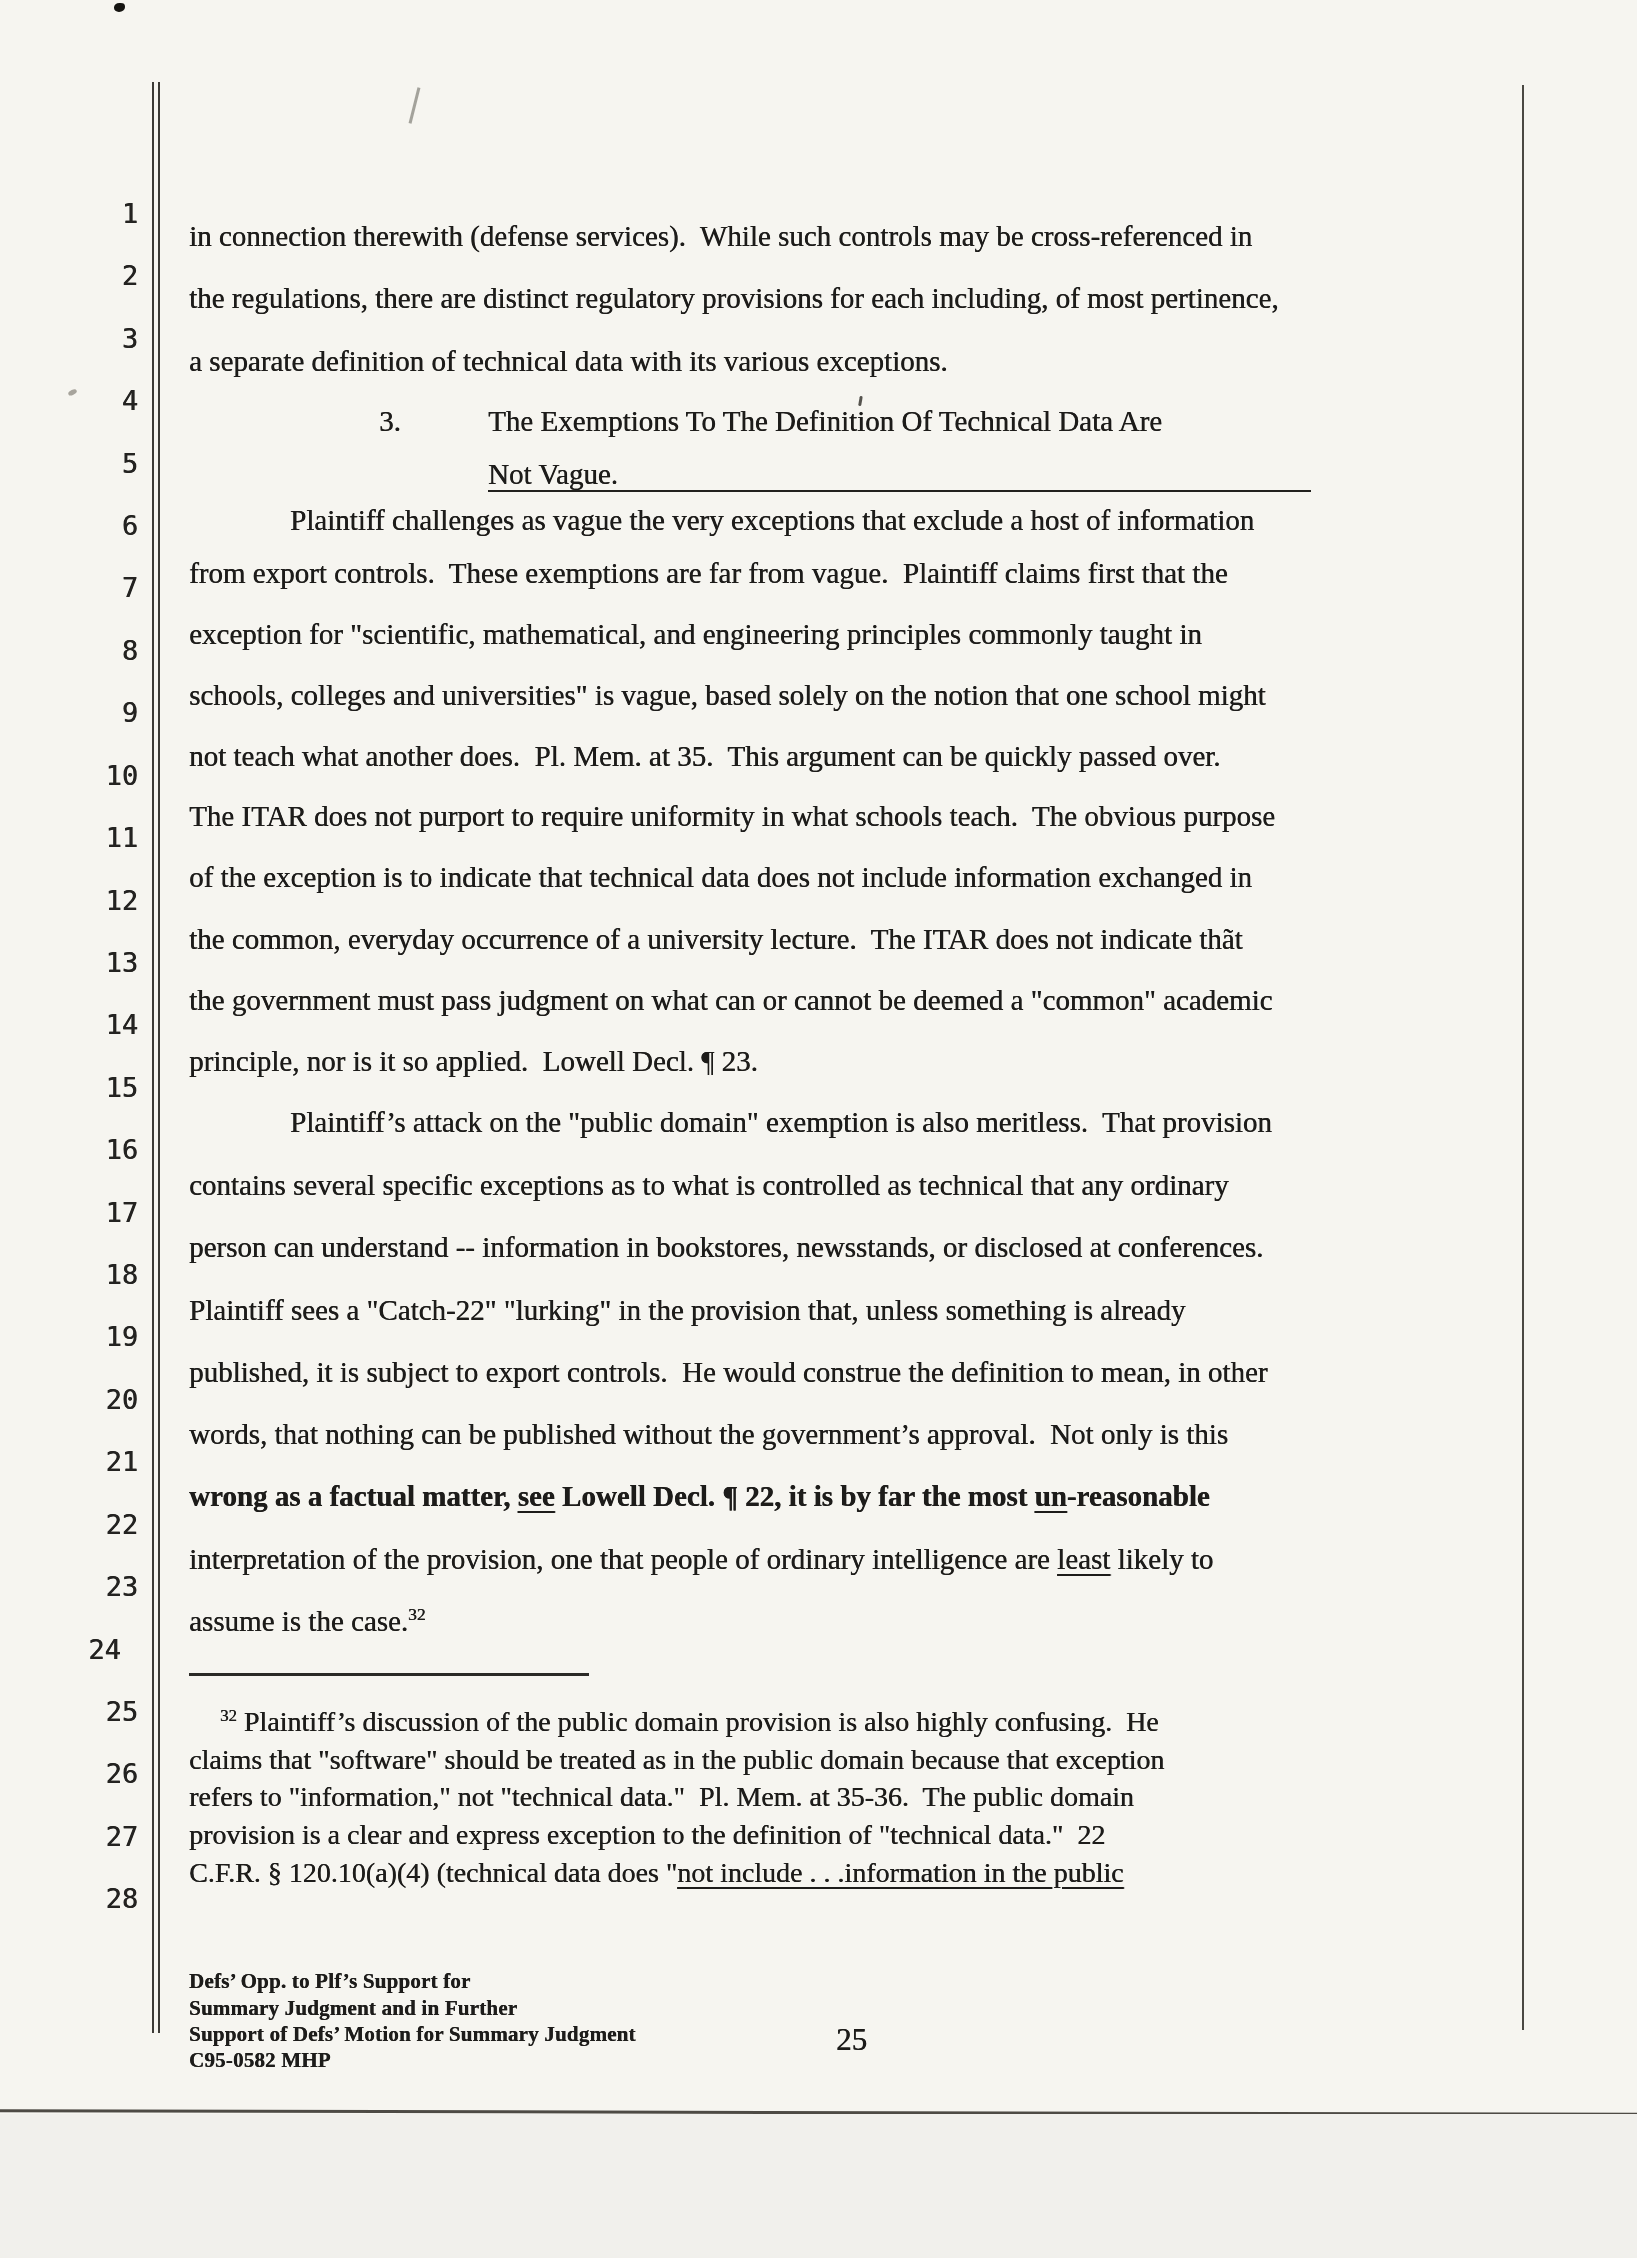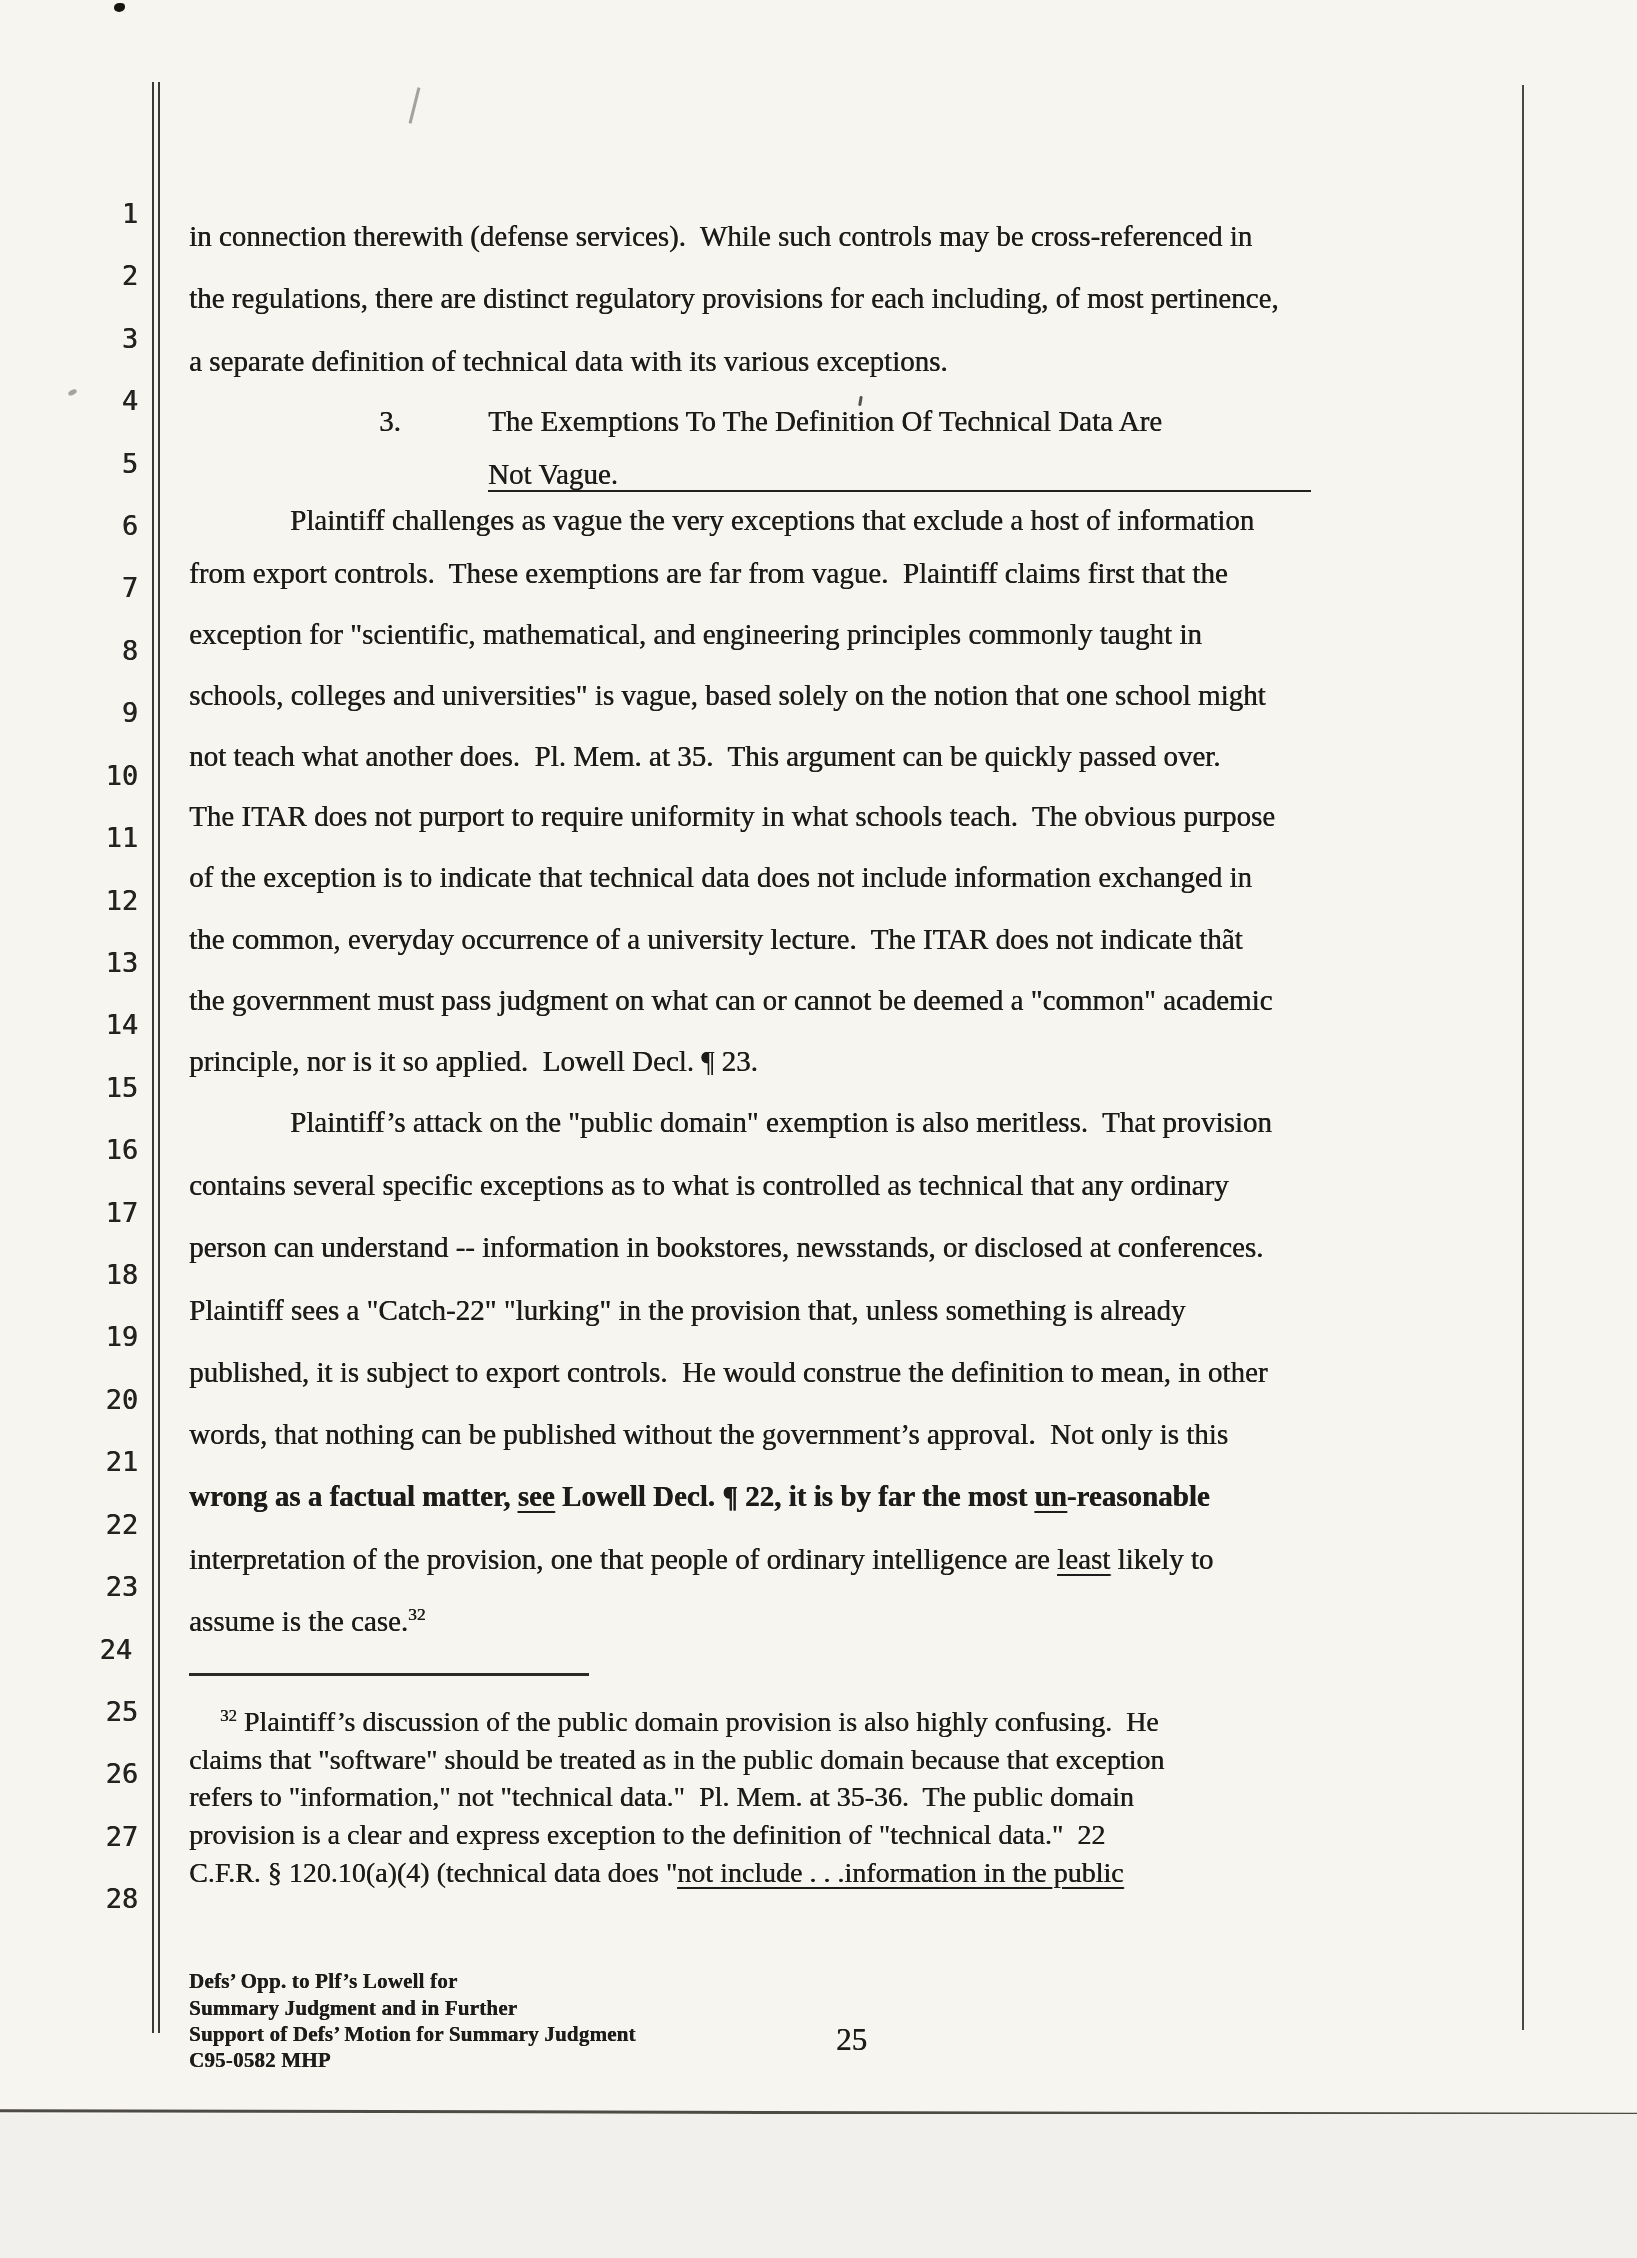--- a/index.html
+++ b/index.html
@@ -63,21 +63,21 @@
       <div class="tline num" style="left: 57px; top: 1010px;"><span>14</span></div>
       <div class="tline num" style="left: 57px; top: 1073px;"><span>15</span></div>
       <div class="tline num" style="left: 57px; top: 1135px;"><span>16</span></div>
       <div class="tline num" style="left: 57px; top: 1198px;"><span>17</span></div>
       <div class="tline num" style="left: 57px; top: 1260px;"><span>18</span></div>
       <div class="tline num" style="left: 57px; top: 1322px;"><span>19</span></div>
       <div class="tline num" style="left: 57px; top: 1385px;"><span>20</span></div>
       <div class="tline num" style="left: 57px; top: 1447px;"><span>21</span></div>
       <div class="tline num" style="left: 57px; top: 1510px;"><span>22</span></div>
       <div class="tline num" style="left: 57px; top: 1572px;"><span>23</span></div>
-      <div class="tline num" style="left: 51px; top: 1635px;"><span>24</span></div>
+      <div class="tline num" style="left: 64px; top: 1635px; text-align: center;"><span>24</span></div>
       <div class="tline num" style="left: 57px; top: 1697px;"><span>25</span></div>
       <div class="tline num" style="left: 57px; top: 1759px;"><span>26</span></div>
       <div class="tline num" style="left: 57px; top: 1822px;"><span>27</span></div>
       <div class="tline num" style="left: 57px; top: 1884px;"><span>28</span></div>
     </div>
 
   <div id="body-layer">
       <div class="tline" style="left: 189px; top: 221px;"><span>in connection therewith (defense services).  While such controls may be cross-referenced in</span></div>
       <div class="tline" style="left: 189px; top: 283px;"><span>the regulations, there are distinct regulatory provisions for each including, of most pertinence,</span></div>
       <div class="tline" style="left: 189px; top: 346px;"><span>a separate definition of technical data with its various exceptions.</span></div>
@@ -109,21 +109,21 @@
 
   <div id="footnote-layer">
       <div class="tline fn" style="left: 220px; top: 1707px;"><span class="sup">32</span><span> Plaintiff’s discussion of the public domain provision is also highly confusing.  He</span></div>
       <div class="tline fn" style="left: 189px; top: 1745px;"><span>claims that "software" should be treated as in the public domain because that exception</span></div>
       <div class="tline fn" style="left: 189px; top: 1782px;"><span>refers to "information," not "technical data."  Pl. Mem. at 35-36.  The public domain</span></div>
       <div class="tline fn" style="left: 189px; top: 1820px;"><span>provision is a clear and express exception to the definition of "technical data."  22</span></div>
       <div class="tline fn" style="left: 189px; top: 1858px;"><span>C.F.R. § 120.10(a)(4) (technical data does "</span><span class="u">not include . . .information in the public</span></div>
     </div>
 
   <div id="footer-layer">
-      <div class="tline footer-line" style="left: 189px; top: 1970px;"><span>Defs’ Opp. to Plf’s Lowell for</span></div>
+      <div class="tline footer-line" style="left: 189px; top: 1970px;"><span>Defs’ Opp. to Plf’s Support for</span></div>
       <div class="tline footer-line" style="left: 189px; top: 1997px;"><span>Summary Judgment and in Further</span></div>
       <div class="tline footer-line" style="left: 189px; top: 2023px;"><span>Support of Defs’ Motion for Summary Judgment</span></div>
       <div class="tline footer-line" style="left: 189px; top: 2049px;"><span>C95-0582 MHP</span></div>
     </div>
 
   <div class="pagenum" style="left:836px;top:2022px;">25</div>
 
   <div class="artifact" style="left:114px;top:2.9px;width:10.6px;height:8.7px;background:#161512;border-radius:50% 40% 55% 45%;"></div>
   <div class="artifact" style="left:413px;top:87px;width:2.9px;height:37px;background:#8f8d86;transform:rotate(14deg);opacity:.8;"></div>
   <div class="artifact" style="left:68px;top:390px;width:8.7px;height:4.8px;background:#a7a49c;transform:rotate(-25deg);border-radius:50%;"></div>

